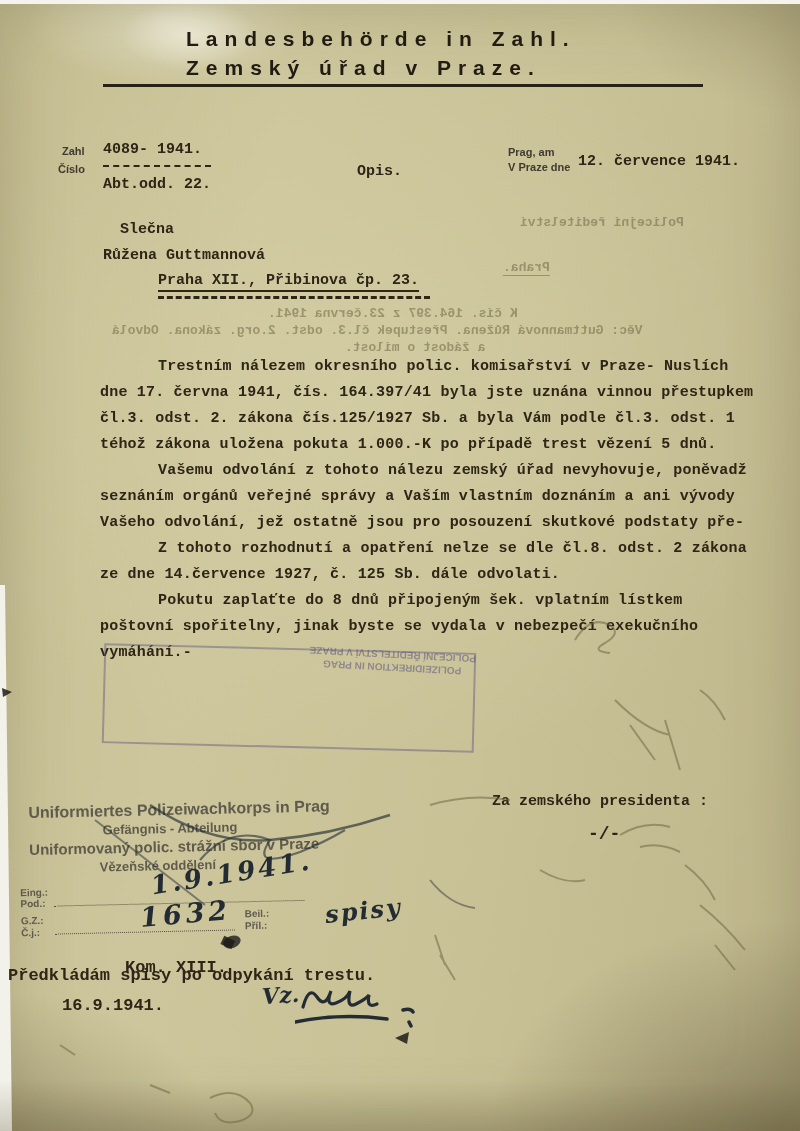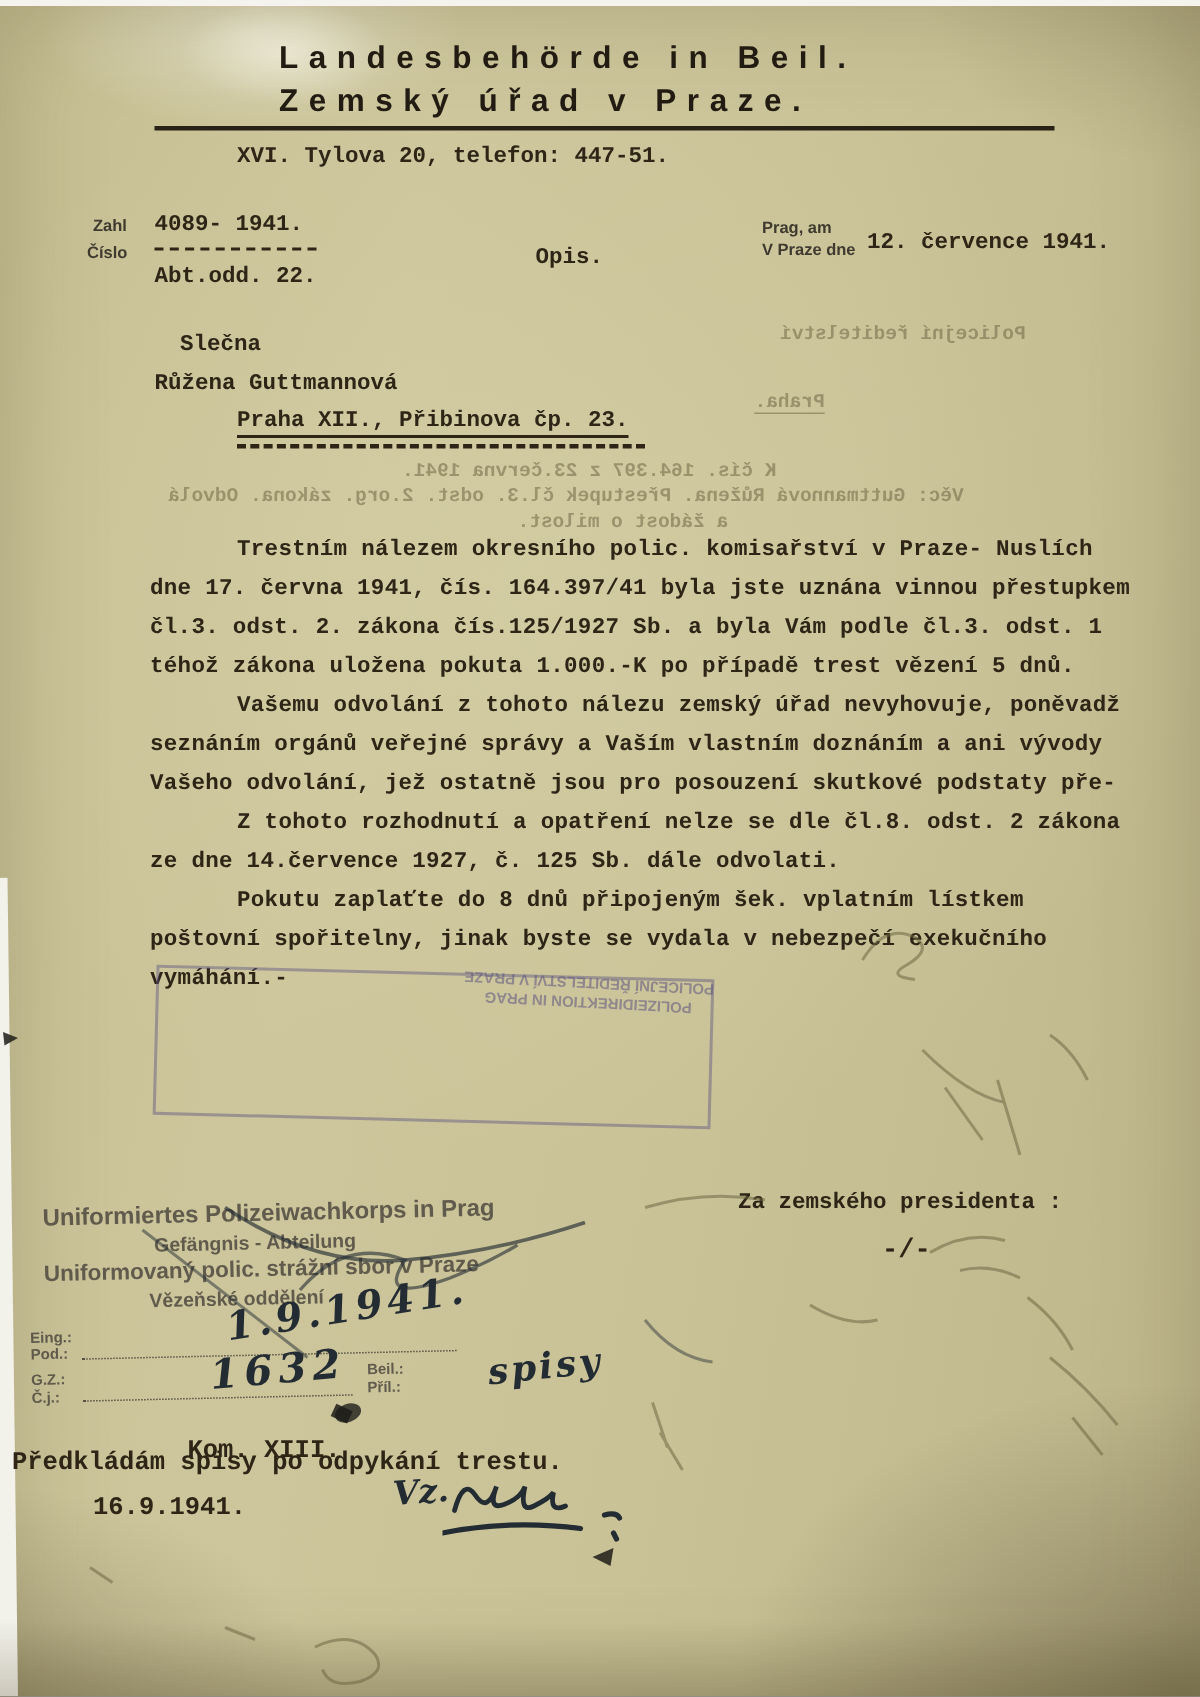--- a/index.html
+++ b/index.html
@@ -38,24 +38,23 @@
 <div class="page">
 
   <div class="abs" style="left:0;top:0;width:800px;height:4px;background:#f4f3ee;"></div>
   <div class="abs" style="left:0;top:585px;width:14px;height:546px;background:#f2f1ea;
               clip-path:polygon(0 0,5px 0,12px 100%,0 100%);"></div>
   <div class="abs" style="left:120px;top:0;width:140px;height:70px;border-radius:50%;
               background:radial-gradient(ellipse, rgba(245,243,228,.6), transparent 70%);"></div>
   <div class="abs" style="left:0;top:1080px;width:800px;height:51px;
               background:linear-gradient(to bottom, transparent, rgba(88,78,46,.25));"></div>
 
-  <div class="abs lh" style="left:186px;top:27px;">Landesbehörde in Beil.</div>
+  <div class="abs lh" style="left:186px;top:27px;">Landesbehörde in Zahl.</div>
   <div class="abs lh" style="left:186px;top:56px;">Zemský úřad v Praze.</div>
   <div class="abs" style="left:103px;top:84px;width:600px;height:3px;background:#282115;"></div>
-  <div class="abs mono" style="left:158px;top:96px;font-size:15px;">XVI. Tylova 20, telefon: 447-51.</div>
 
   <div class="abs print smallprint" style="left:62px;top:145px;font-weight:bold;">Zahl</div>
   <div class="abs print smallprint" style="left:58px;top:163px;font-weight:bold;text-align:right;">Číslo</div>
   <div class="abs mono" style="left:103px;top:141px;font-size:15px;">4089- 1941.</div>
   <div class="abs dash" style="left:103px;top:165px;width:108px;"></div>
   <div class="abs mono" style="left:103px;top:176px;font-size:15px;">Abt.odd. 22.</div>
   <div class="abs mono" style="left:357px;top:163px;font-size:15px;">Opis.</div>
   <div class="abs print smallprint" style="left:508px;top:146px;font-weight:bold;">Prag, am</div>
   <div class="abs print smallprint" style="left:508px;top:161px;font-weight:bold;">V Praze dne</div>
   <div class="abs mono" style="left:578px;top:153px;font-size:15px;text-align:center;">12. července 1941.</div>

